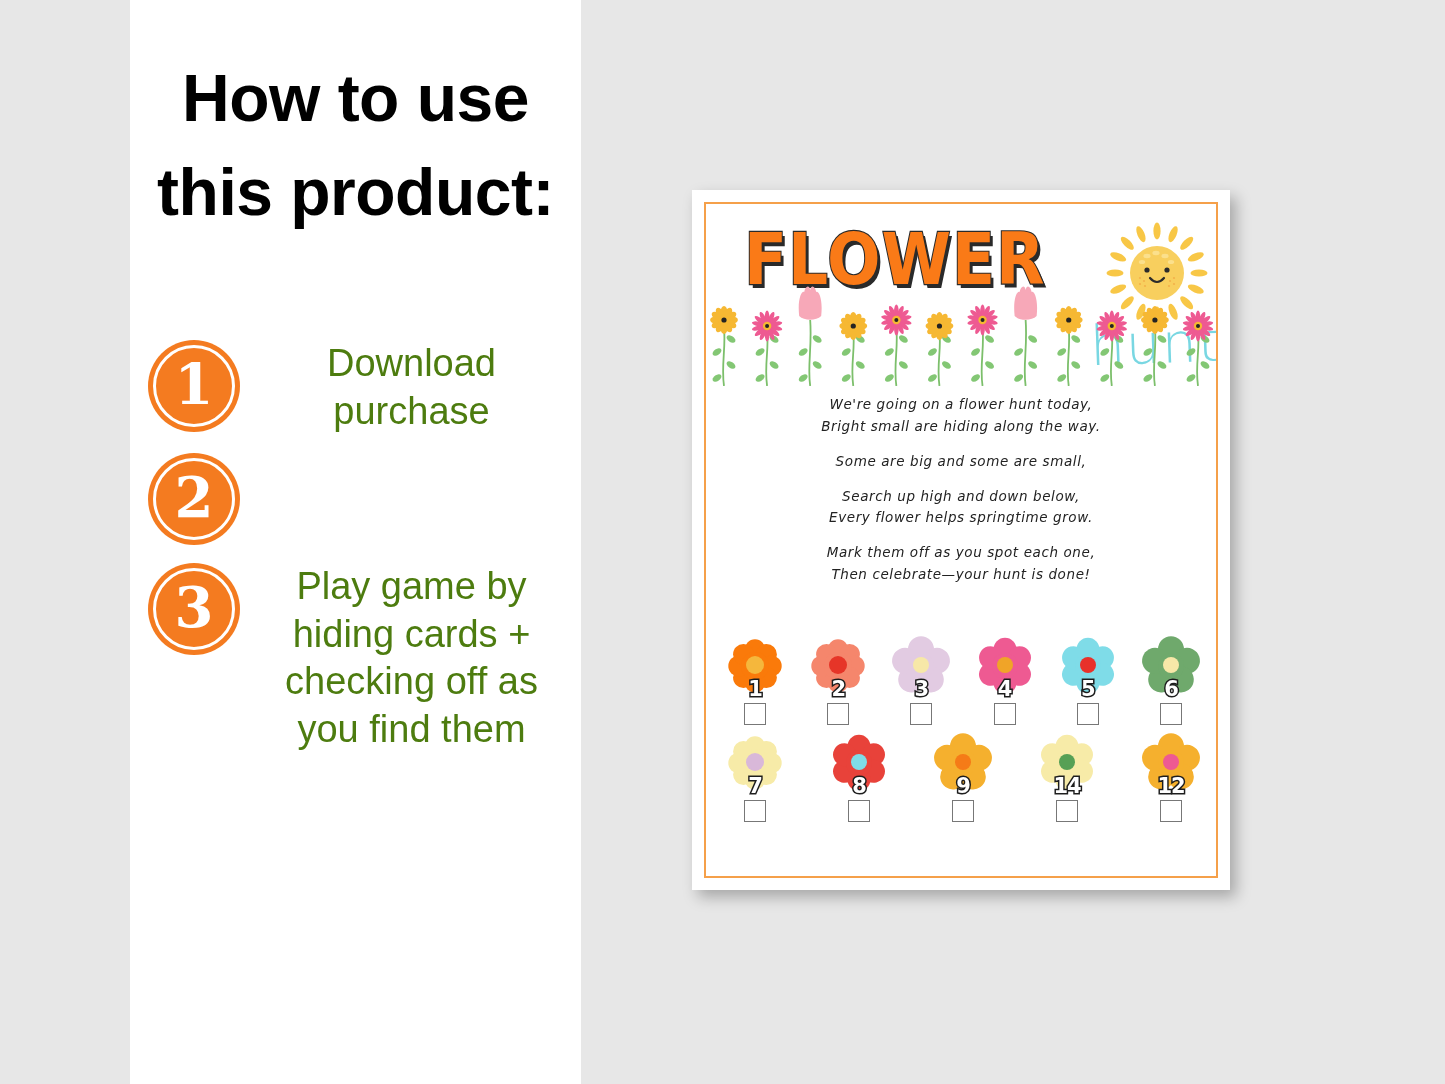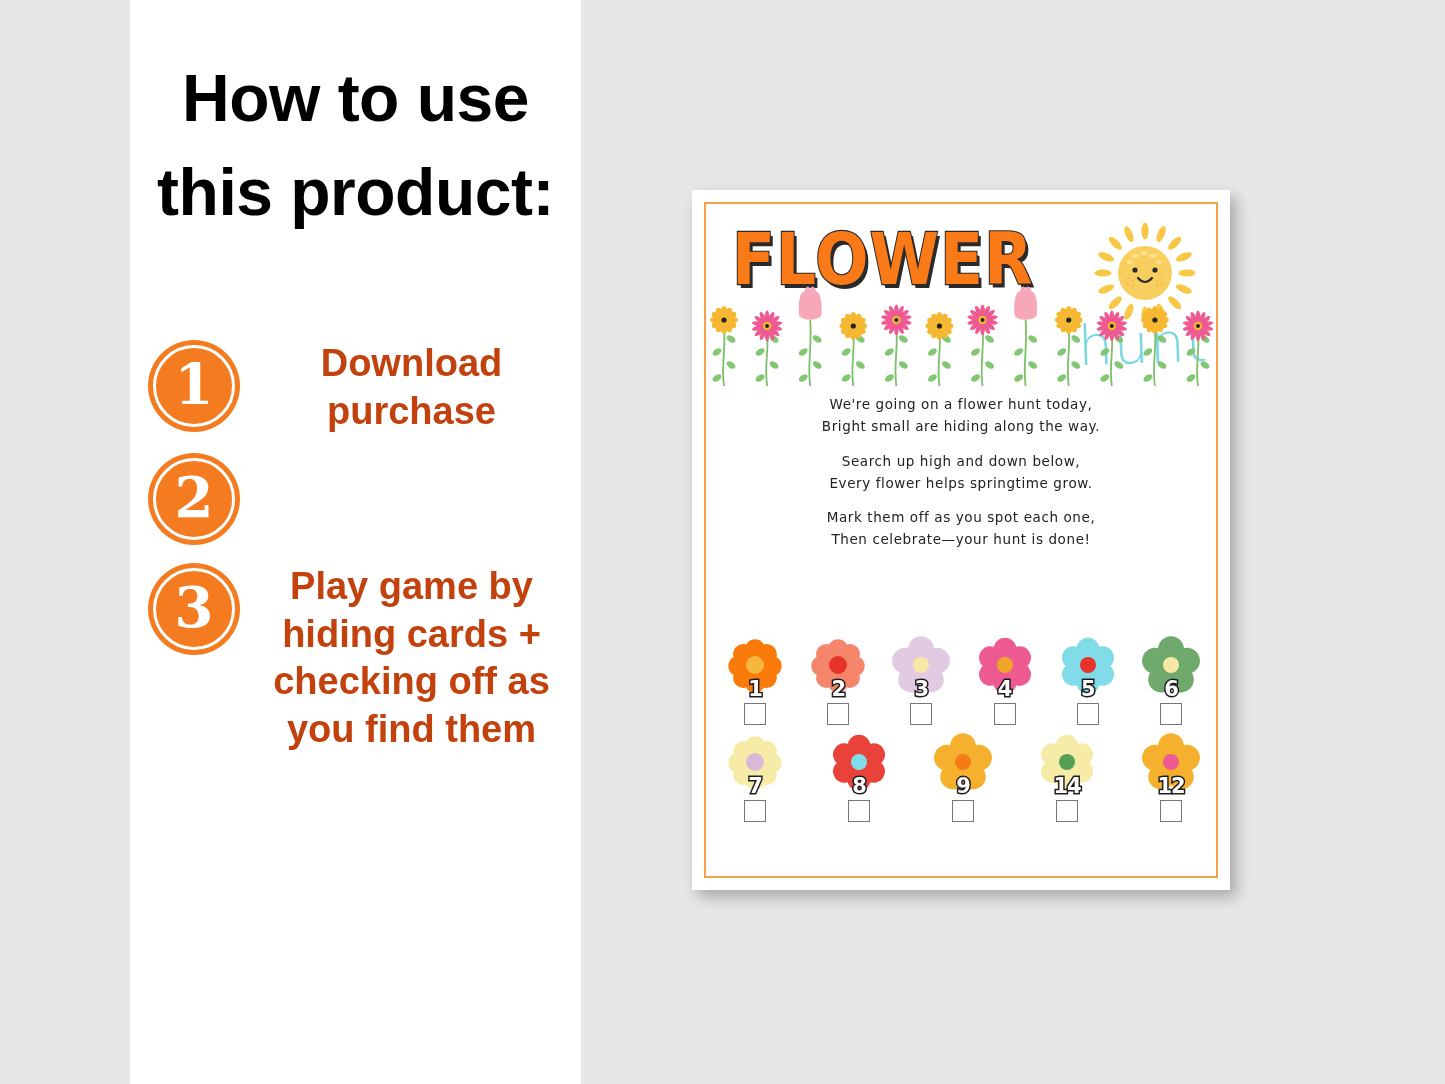--- a/index.html
+++ b/index.html
@@ -82,22 +82,22 @@
     line-height: 1;
     transform: translateY(-2px);
   }
 
   .step-text {
     flex: 1 1 auto;
     padding-right: 12px;
     text-align: center;
     font-size: 38px;
     line-height: 1.25;
-    color: #c2410c;
-    font-weight: 700;
+    color: #4d7c0f;
+    font-weight: 400;
   }
 
   
   #poster-shadow {
     position: absolute;
     left: 692px;
     top: 190px;
     width: 538px;
     height: 700px;
     background: #ffffff;
@@ -111,21 +111,21 @@
     right: 12px;
     bottom: 12px;
     border: 2px solid #F5A04A;
     background: #ffffff;
     overflow: hidden;
   }
 
   
   #poster-title-row {
     position: absolute;
-    left: 0; top: 8px;
+    left: 12px; top: 8px;
     width: 100%;
     height: 120px;
     text-align: center;
   }
 
   #flower-word {
     position: absolute;
     left: 26px;
     top: 6px;
     font-family: "DejaVu Sans", sans-serif;
@@ -174,20 +174,21 @@
     position: absolute;
     left: 0;
     top: 190px;
     width: 100%;
     text-align: center;
     font-family: "DejaVu Sans", sans-serif;
     font-size: 13.5px;
     line-height: 1.62;
     color: #222222;
     letter-spacing: 0.6px;
+    font-style: italic;
   }
   .poem-stanza { margin-bottom: 13px; }
   .poem-line { white-space: nowrap; }
 
   
   #flower-grid {
     position: absolute;
     left: 10px;
     top: 432px;
     width: 494px;
@@ -558,20 +559,21 @@
           </g>
       </svg>
     </div>
 
     <div id="poem">
         <div class="poem-stanza">
           <div class="poem-line">We're going on a flower hunt today,</div>
           <div class="poem-line">Bright small are hiding along the way.</div>
         </div>
         <div class="poem-stanza">
+          <div class="poem-line">Some are big and some are small,</div>
         </div>
         <div class="poem-stanza">
           <div class="poem-line">Search up high and down below,</div>
           <div class="poem-line">Every flower helps springtime grow.</div>
         </div>
         <div class="poem-stanza">
           <div class="poem-line">Mark them off as you spot each one,</div>
           <div class="poem-line">Then celebrate—your hunt is done!</div>
         </div>
       </div>

